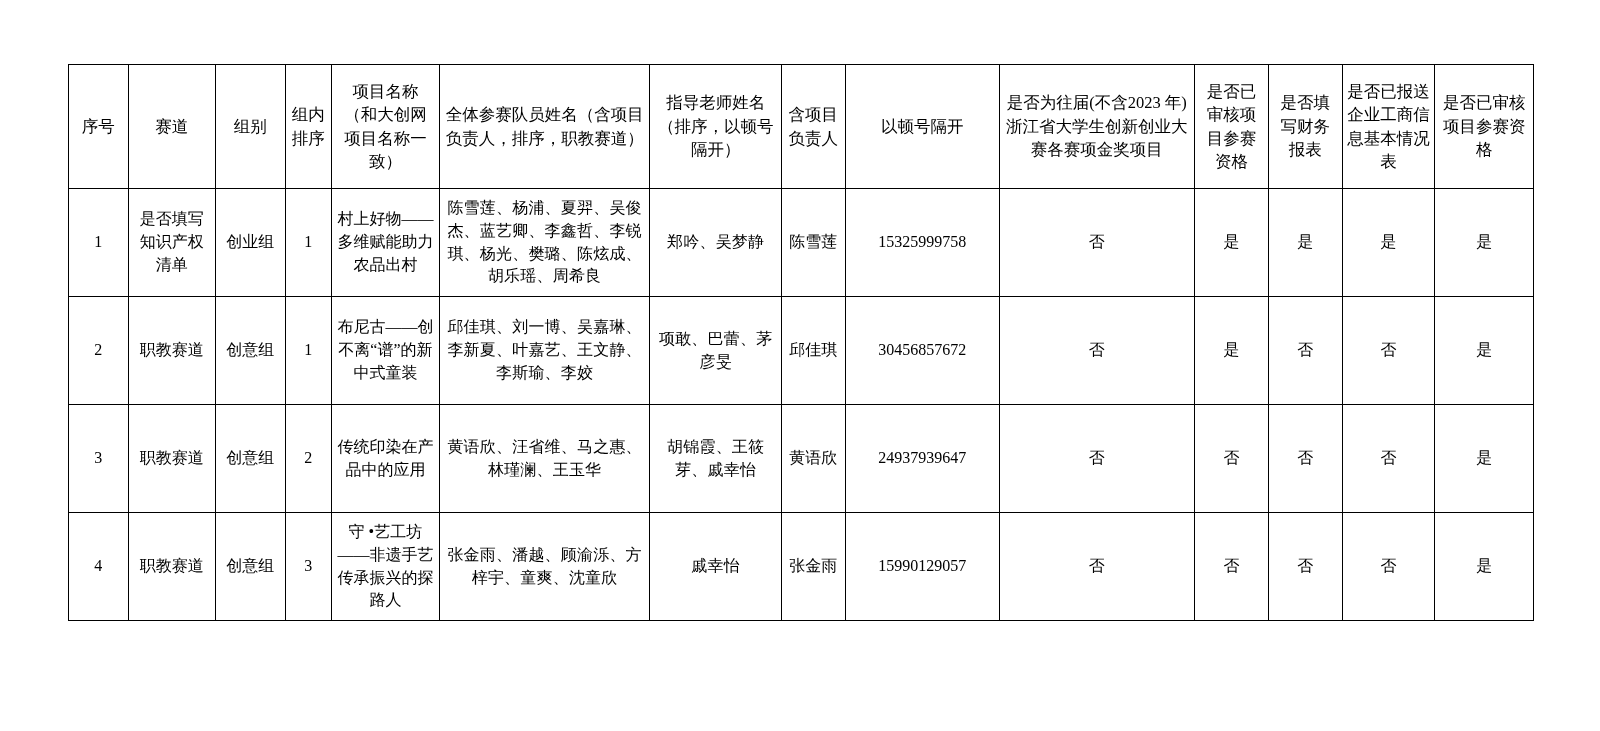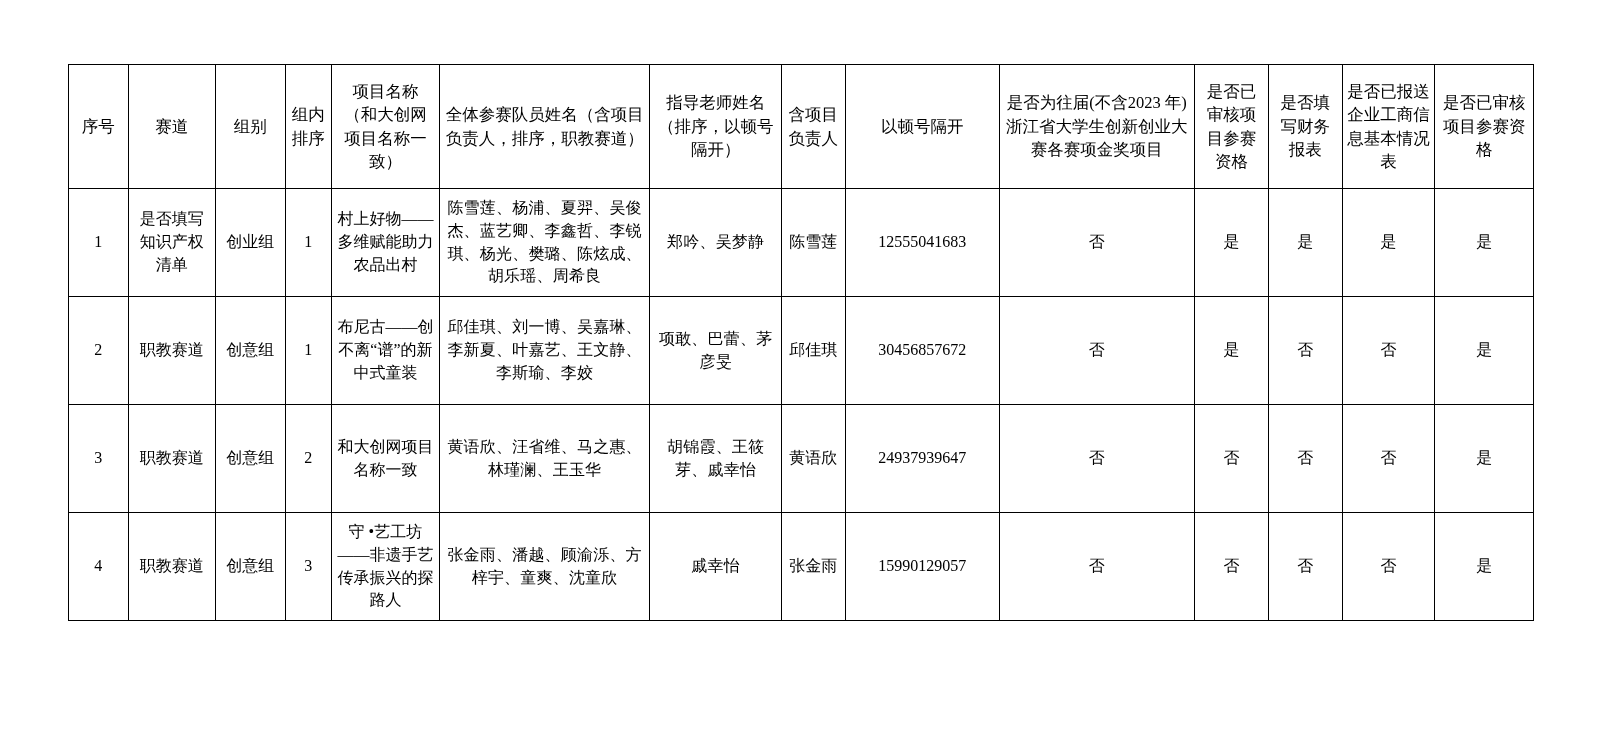--- a/index.html
+++ b/index.html
@@ -117,21 +117,21 @@
       <tbody>
         <tr>
           <td class="idx">1</td>
           <td class="narrow">是否填写知识产权清单</td>
           <td class="narrow">创业组</td>
           <td class="idx">1</td>
           <td class="narrow">村上好物——多维赋能助力农品出村</td>
           <td class="names">陈雪莲、杨浦、夏羿、吴俊杰、蓝艺卿、李鑫哲、李锐琪、杨光、樊璐、陈炫成、胡乐瑶、周希良</td>
           <td class="names">郑吟、吴梦静</td>
           <td class="narrow">陈雪莲</td>
-          <td class="phone">12555041683</td>
+          <td class="phone">15325999758</td>
           <td class="yn">否</td>
           <td class="yn">是</td>
           <td class="yn">是</td>
           <td class="yn">是</td>
           <td class="yn">是</td>
         </tr>
         <tr>
           <td class="idx">2</td>
           <td class="narrow">职教赛道</td>
           <td class="narrow">创意组</td>
@@ -145,21 +145,21 @@
           <td class="yn">是</td>
           <td class="yn">否</td>
           <td class="yn">否</td>
           <td class="yn">是</td>
         </tr>
         <tr>
           <td class="idx">3</td>
           <td class="narrow">职教赛道</td>
           <td class="narrow">创意组</td>
           <td class="idx">2</td>
-          <td class="narrow">和大创网项目名称一致</td>
+          <td class="narrow">传统印染在产品中的应用</td>
           <td class="names">黄语欣、汪省维、马之惠、林瑾澜、王玉华</td>
           <td class="names">胡锦霞、王筱芽、戚幸怡</td>
           <td class="narrow">黄语欣</td>
           <td class="phone">24937939647</td>
           <td class="yn">否</td>
           <td class="yn">否</td>
           <td class="yn">否</td>
           <td class="yn">否</td>
           <td class="yn">是</td>
         </tr>

